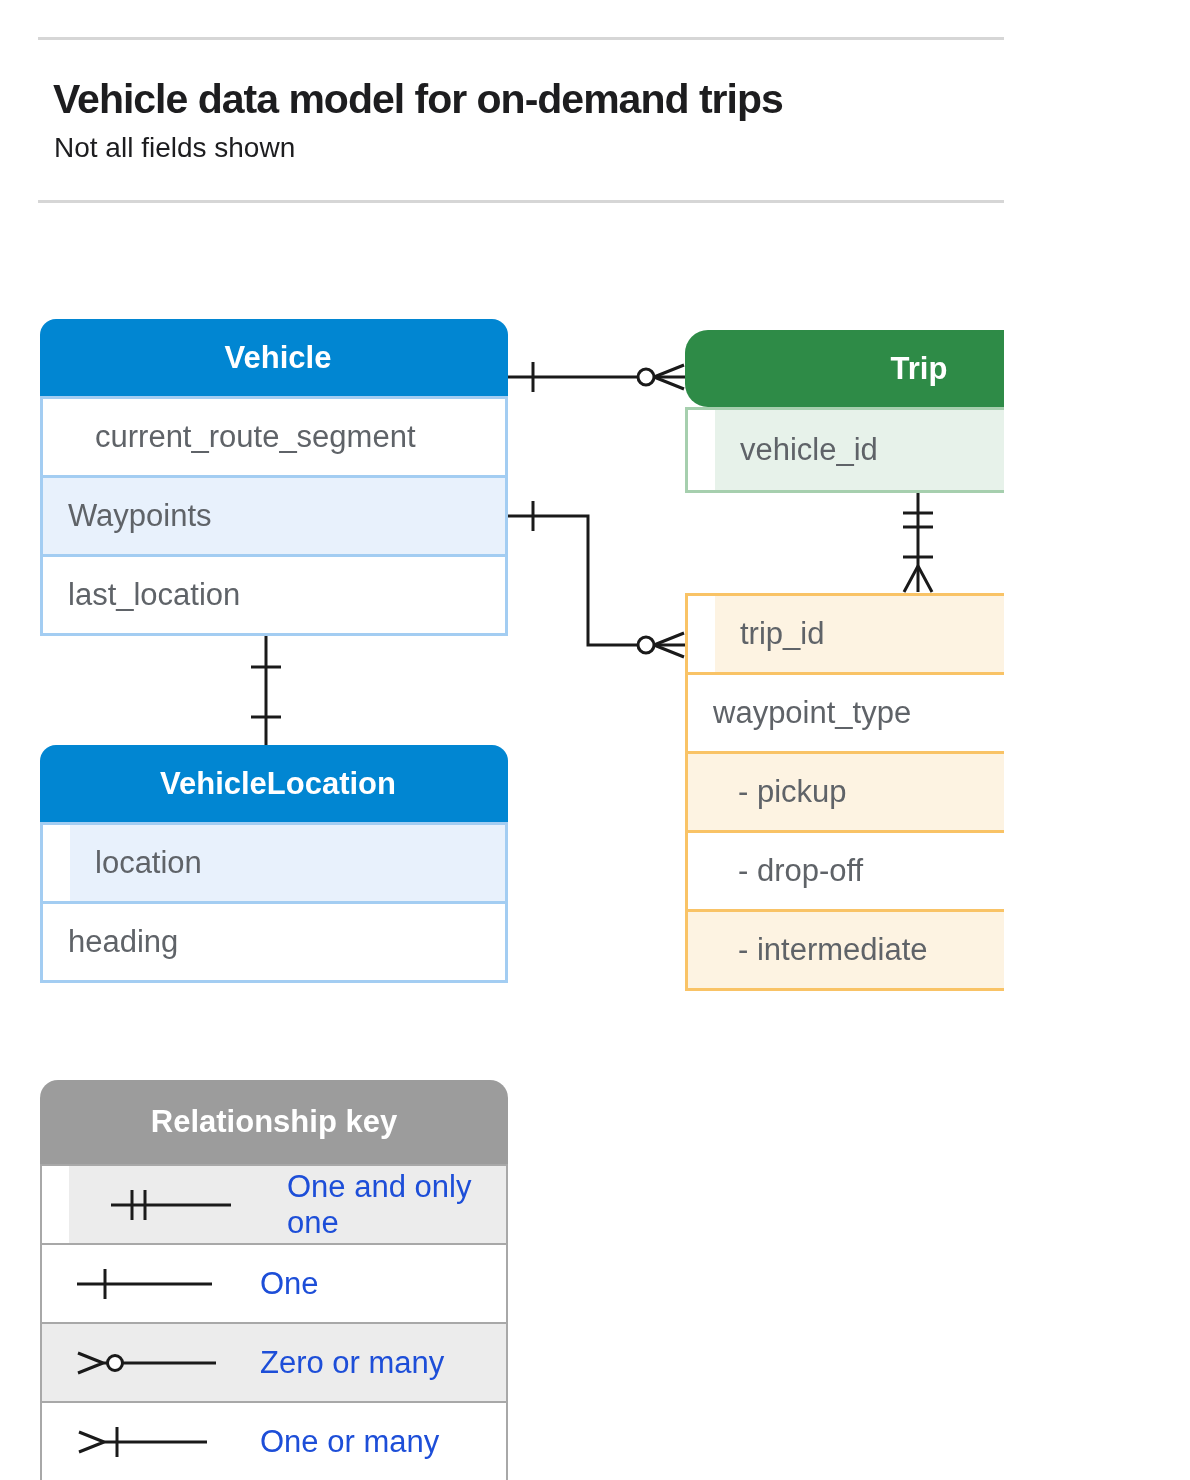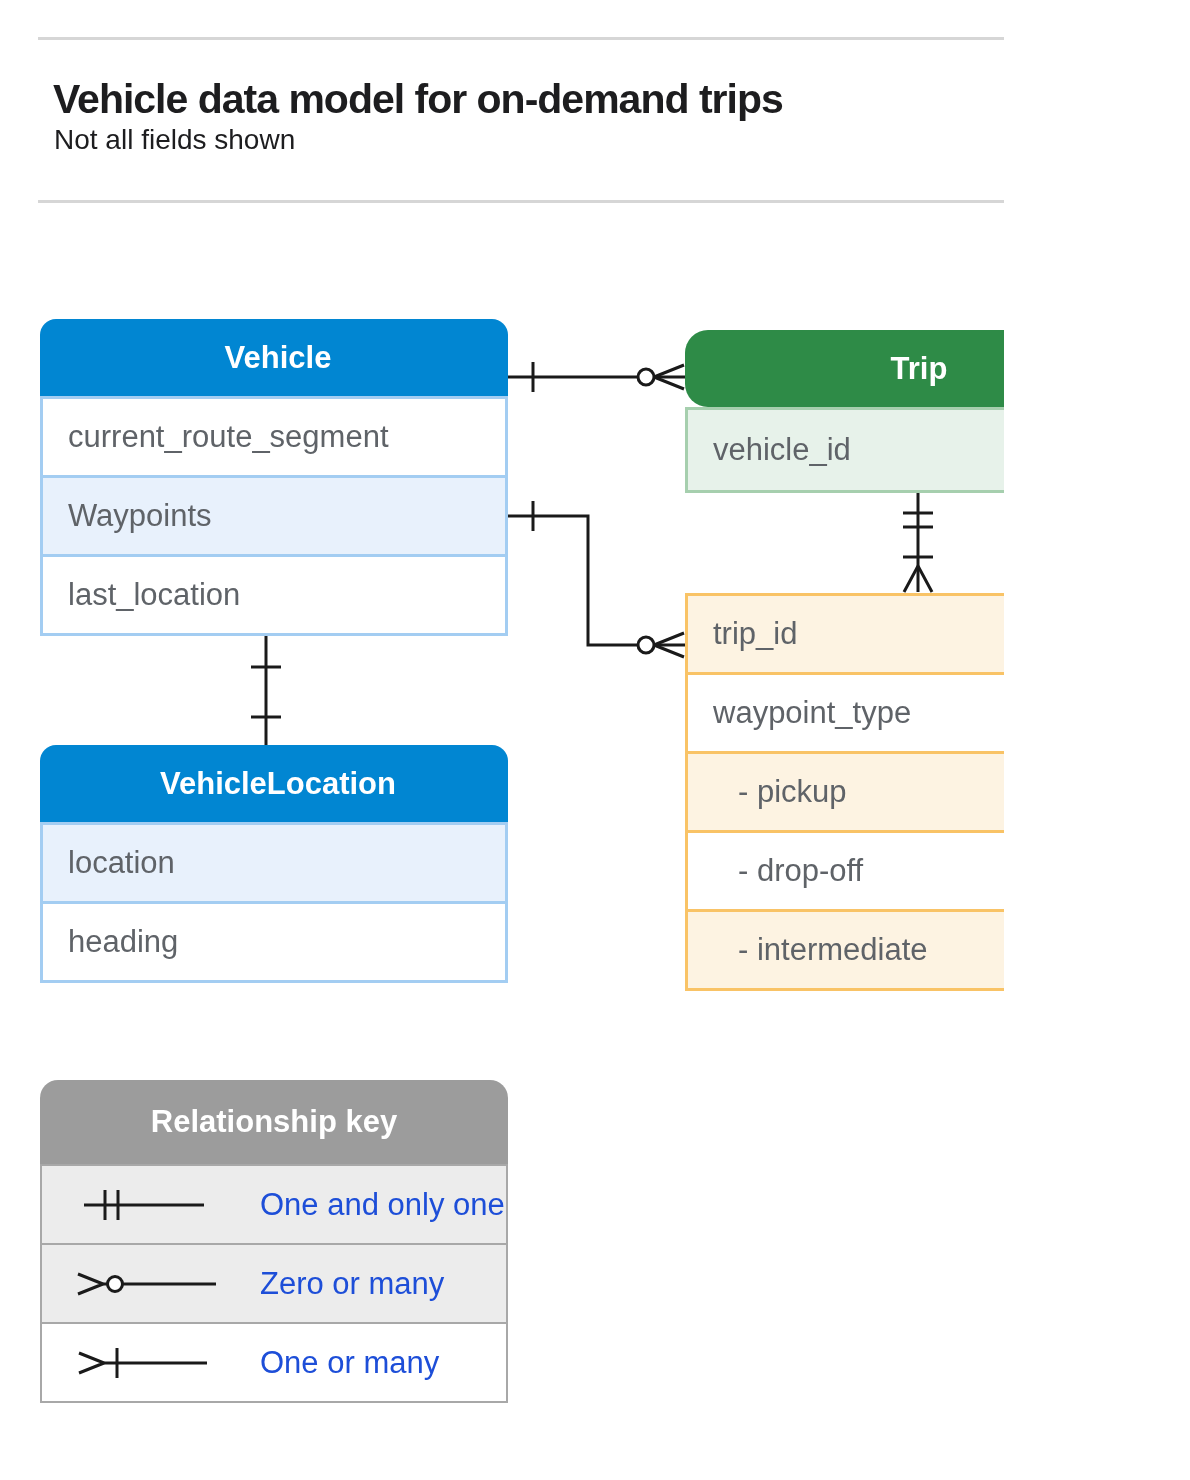--- a/index.html
+++ b/index.html
@@ -8,41 +8,41 @@
     font-family:"Liberation Sans", sans-serif; background:#ffffff;
   }
   .rule { position:absolute; left:38px; width:1114px; height:3px; background:#d6d6d6; }
   .rule-top { top:37px; }
   .rule-bottom { top:200px; }
   .page-title {
     position:absolute; left:53px; top:76px; margin:0;
     font-size:41px; font-weight:bold; letter-spacing:-1px; color:#1d1d1f;
   }
   .page-subtitle {
-    position:absolute; left:54px; top:124px; margin:0;
+    position:absolute; left:54px; top:132px; margin:0;
     font-size:28px; font-weight:normal; color:#1d1d1f;
   }
 
   .connectors { position:absolute; left:0; top:0; }
   .connectors path { stroke:var(--line); stroke-width:3; fill:none; }
   .connectors circle.dot { stroke:var(--line); stroke-width:3; fill:#ffffff; }
 
   .entity { position:absolute; width:468px; }
   .entity-header {
     height:77px; border-radius:16px 16px 0 0;
     display:flex; align-items:center; justify-content:center;
     color:#ffffff; font-size:31px; font-weight:bold;
   }
   .entity-body { border-style:solid; border-width:3px; background:#ffffff; }
   .field {
     height:76px; display:flex; align-items:center;
     padding-left:25px; font-size:31px; color:var(--text);
     background:#ffffff; border-top:3px solid transparent;
   }
-  .field:first-child { border-top:none; }
+  .field:first-child { border-top:none;margin-left:27px; }
   .field.sub { padding-left:50px; }
 
   
   .blue .entity-header { background:var(--blue-header);padding-left:8px; }
   .blue .entity-body { border-color:var(--blue-tint); }
   .blue .field { border-top-color:var(--blue-tint); }
   .blue .field.alt { background:var(--blue-row); }
   
   .green .entity-header { background:var(--green-header);border-radius:23px; }
   .green .entity-body { border-color:var(--green-tint); }
@@ -153,20 +153,27 @@
 
       <div class="field alt">
         <svg class="key-symbol" width="178" height="76" viewBox="0 0 178 76">
           <path d="M22 38 H142"></path>
           <path d="M43 23 V53"></path>
           <path d="M56 23 V53"></path>
         </svg>
         <span class="key-label">One and only one</span>
       </div>
 
+      <div class="field">
+        <svg class="key-symbol" width="178" height="76" viewBox="0 0 178 76">
+          <path d="M15 38 H150"></path>
+          <path d="M43 23 V53"></path>
+        </svg>
+        <span class="key-label">One</span>
+      </div>
 
       <div class="field alt">
         <svg class="key-symbol" width="178" height="76" viewBox="0 0 178 76">
           <path d="M41 38 H154"></path>
           <path d="M41 38 L16 28 M41 38 L16 48"></path>
           <circle class="dot" cx="53" cy="38" r="7.5"></circle>
         </svg>
         <span class="key-label">Zero or many</span>
       </div>
 

